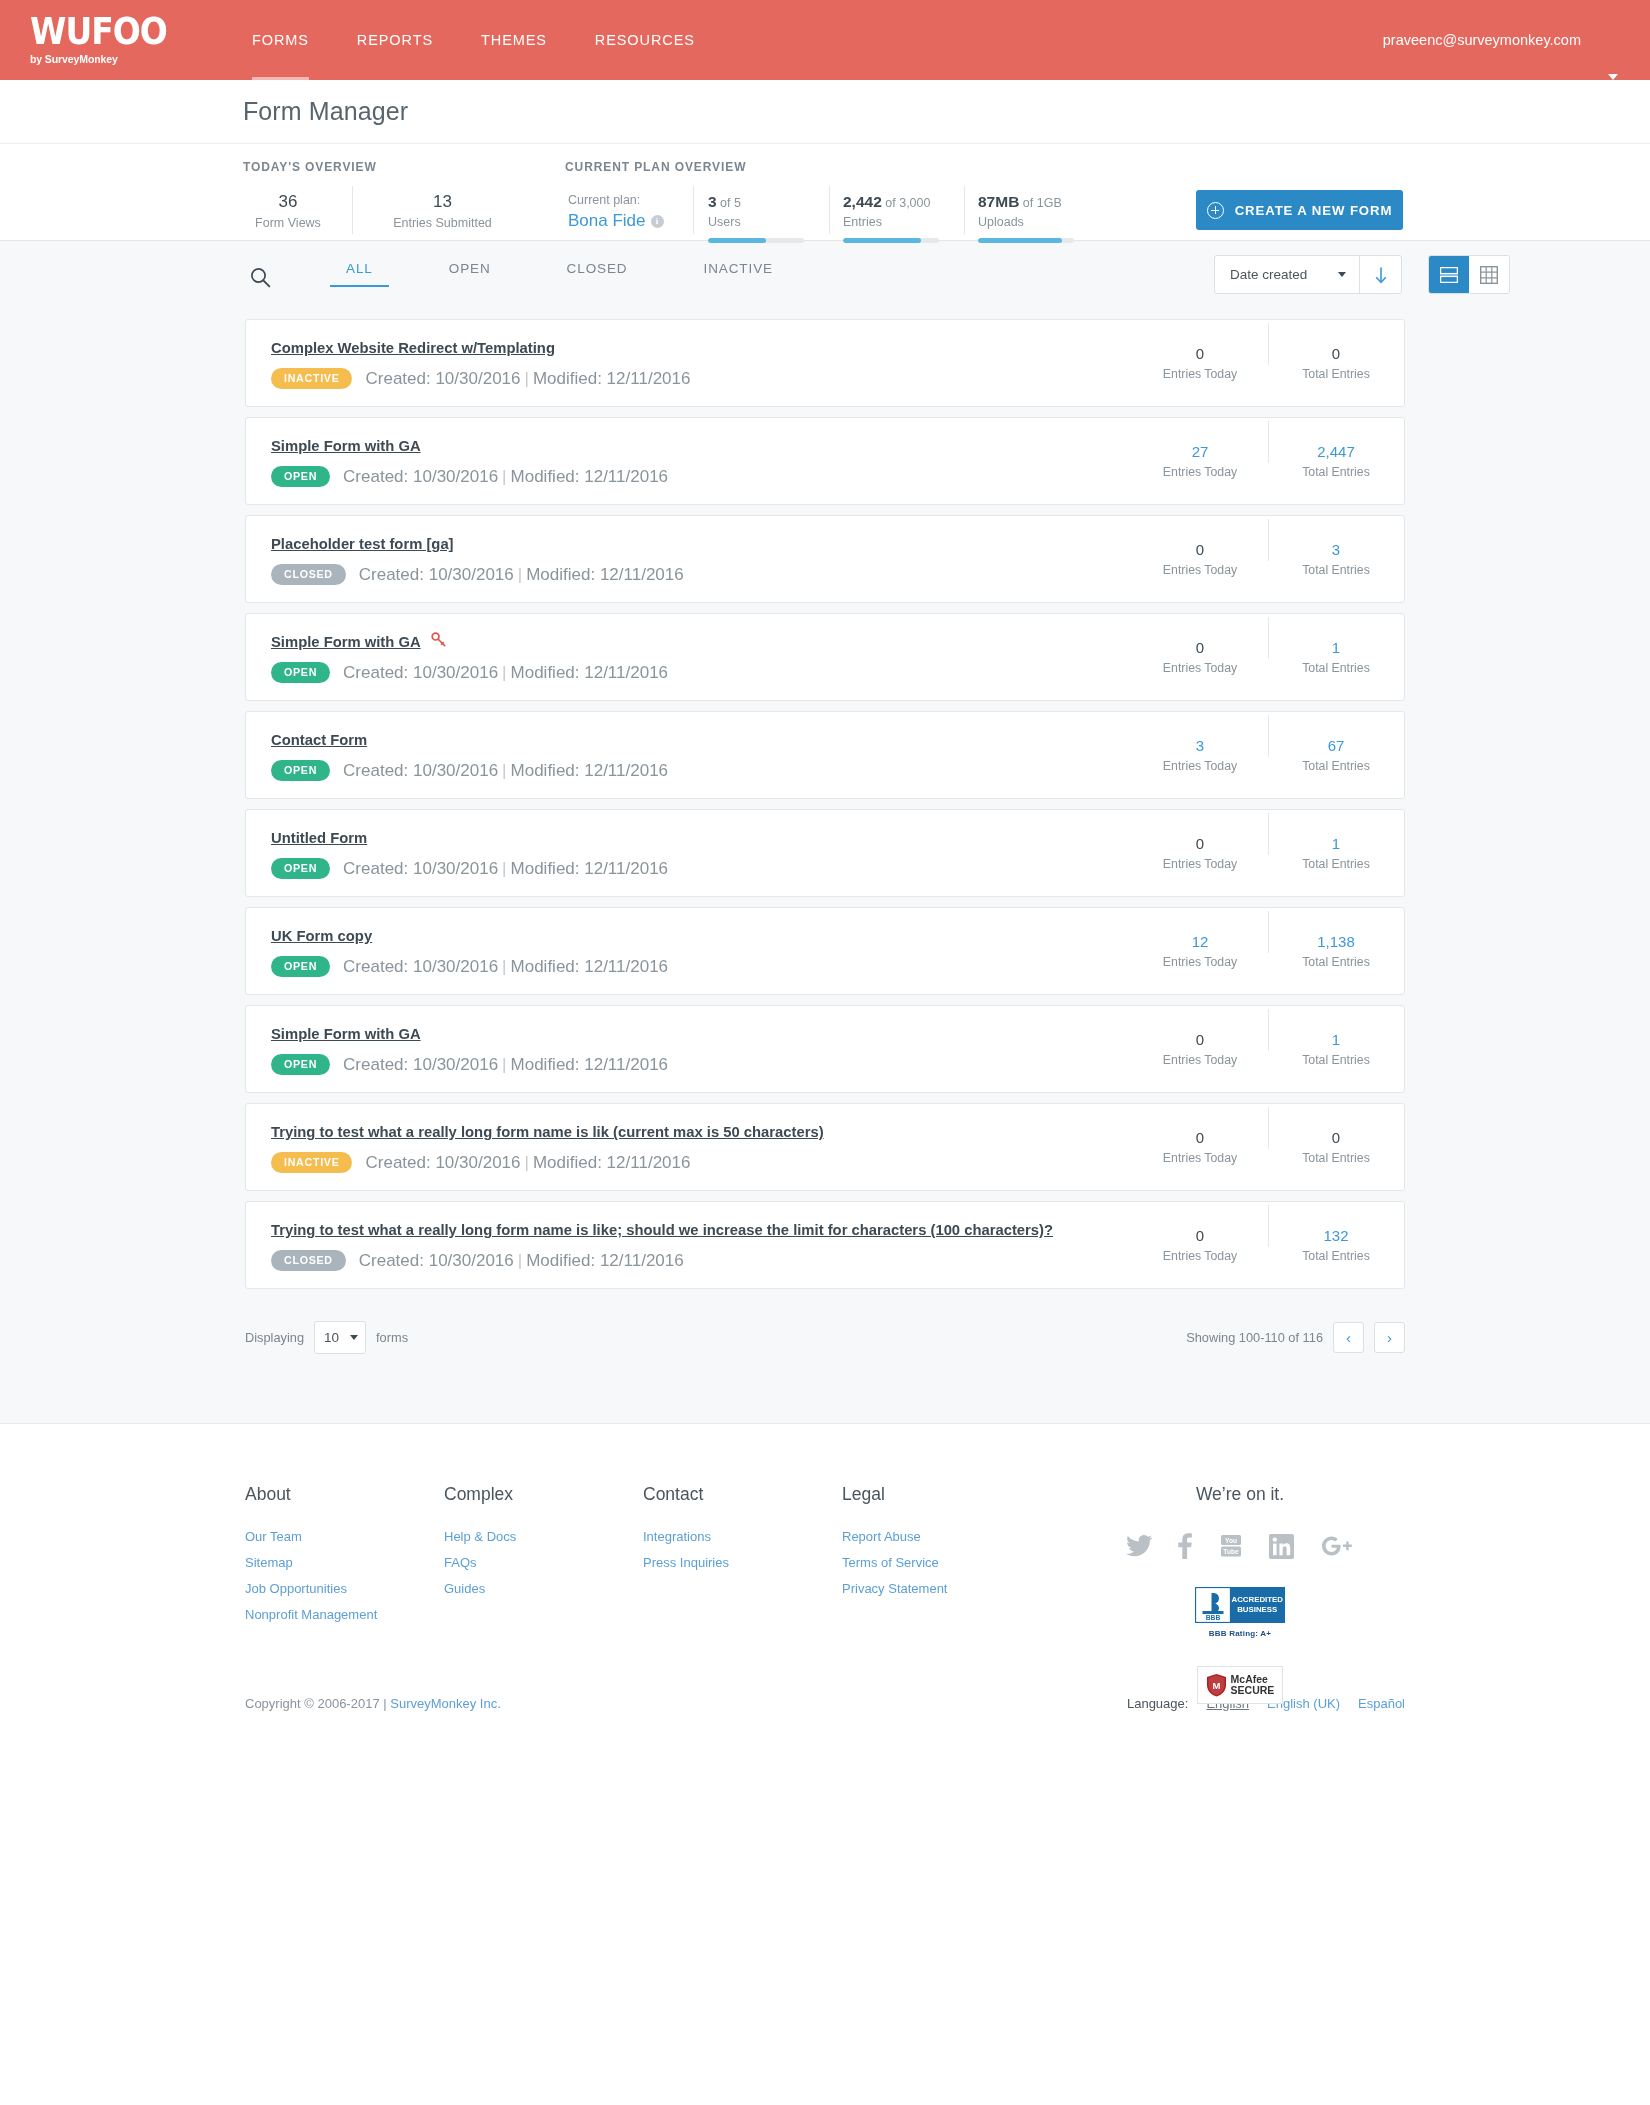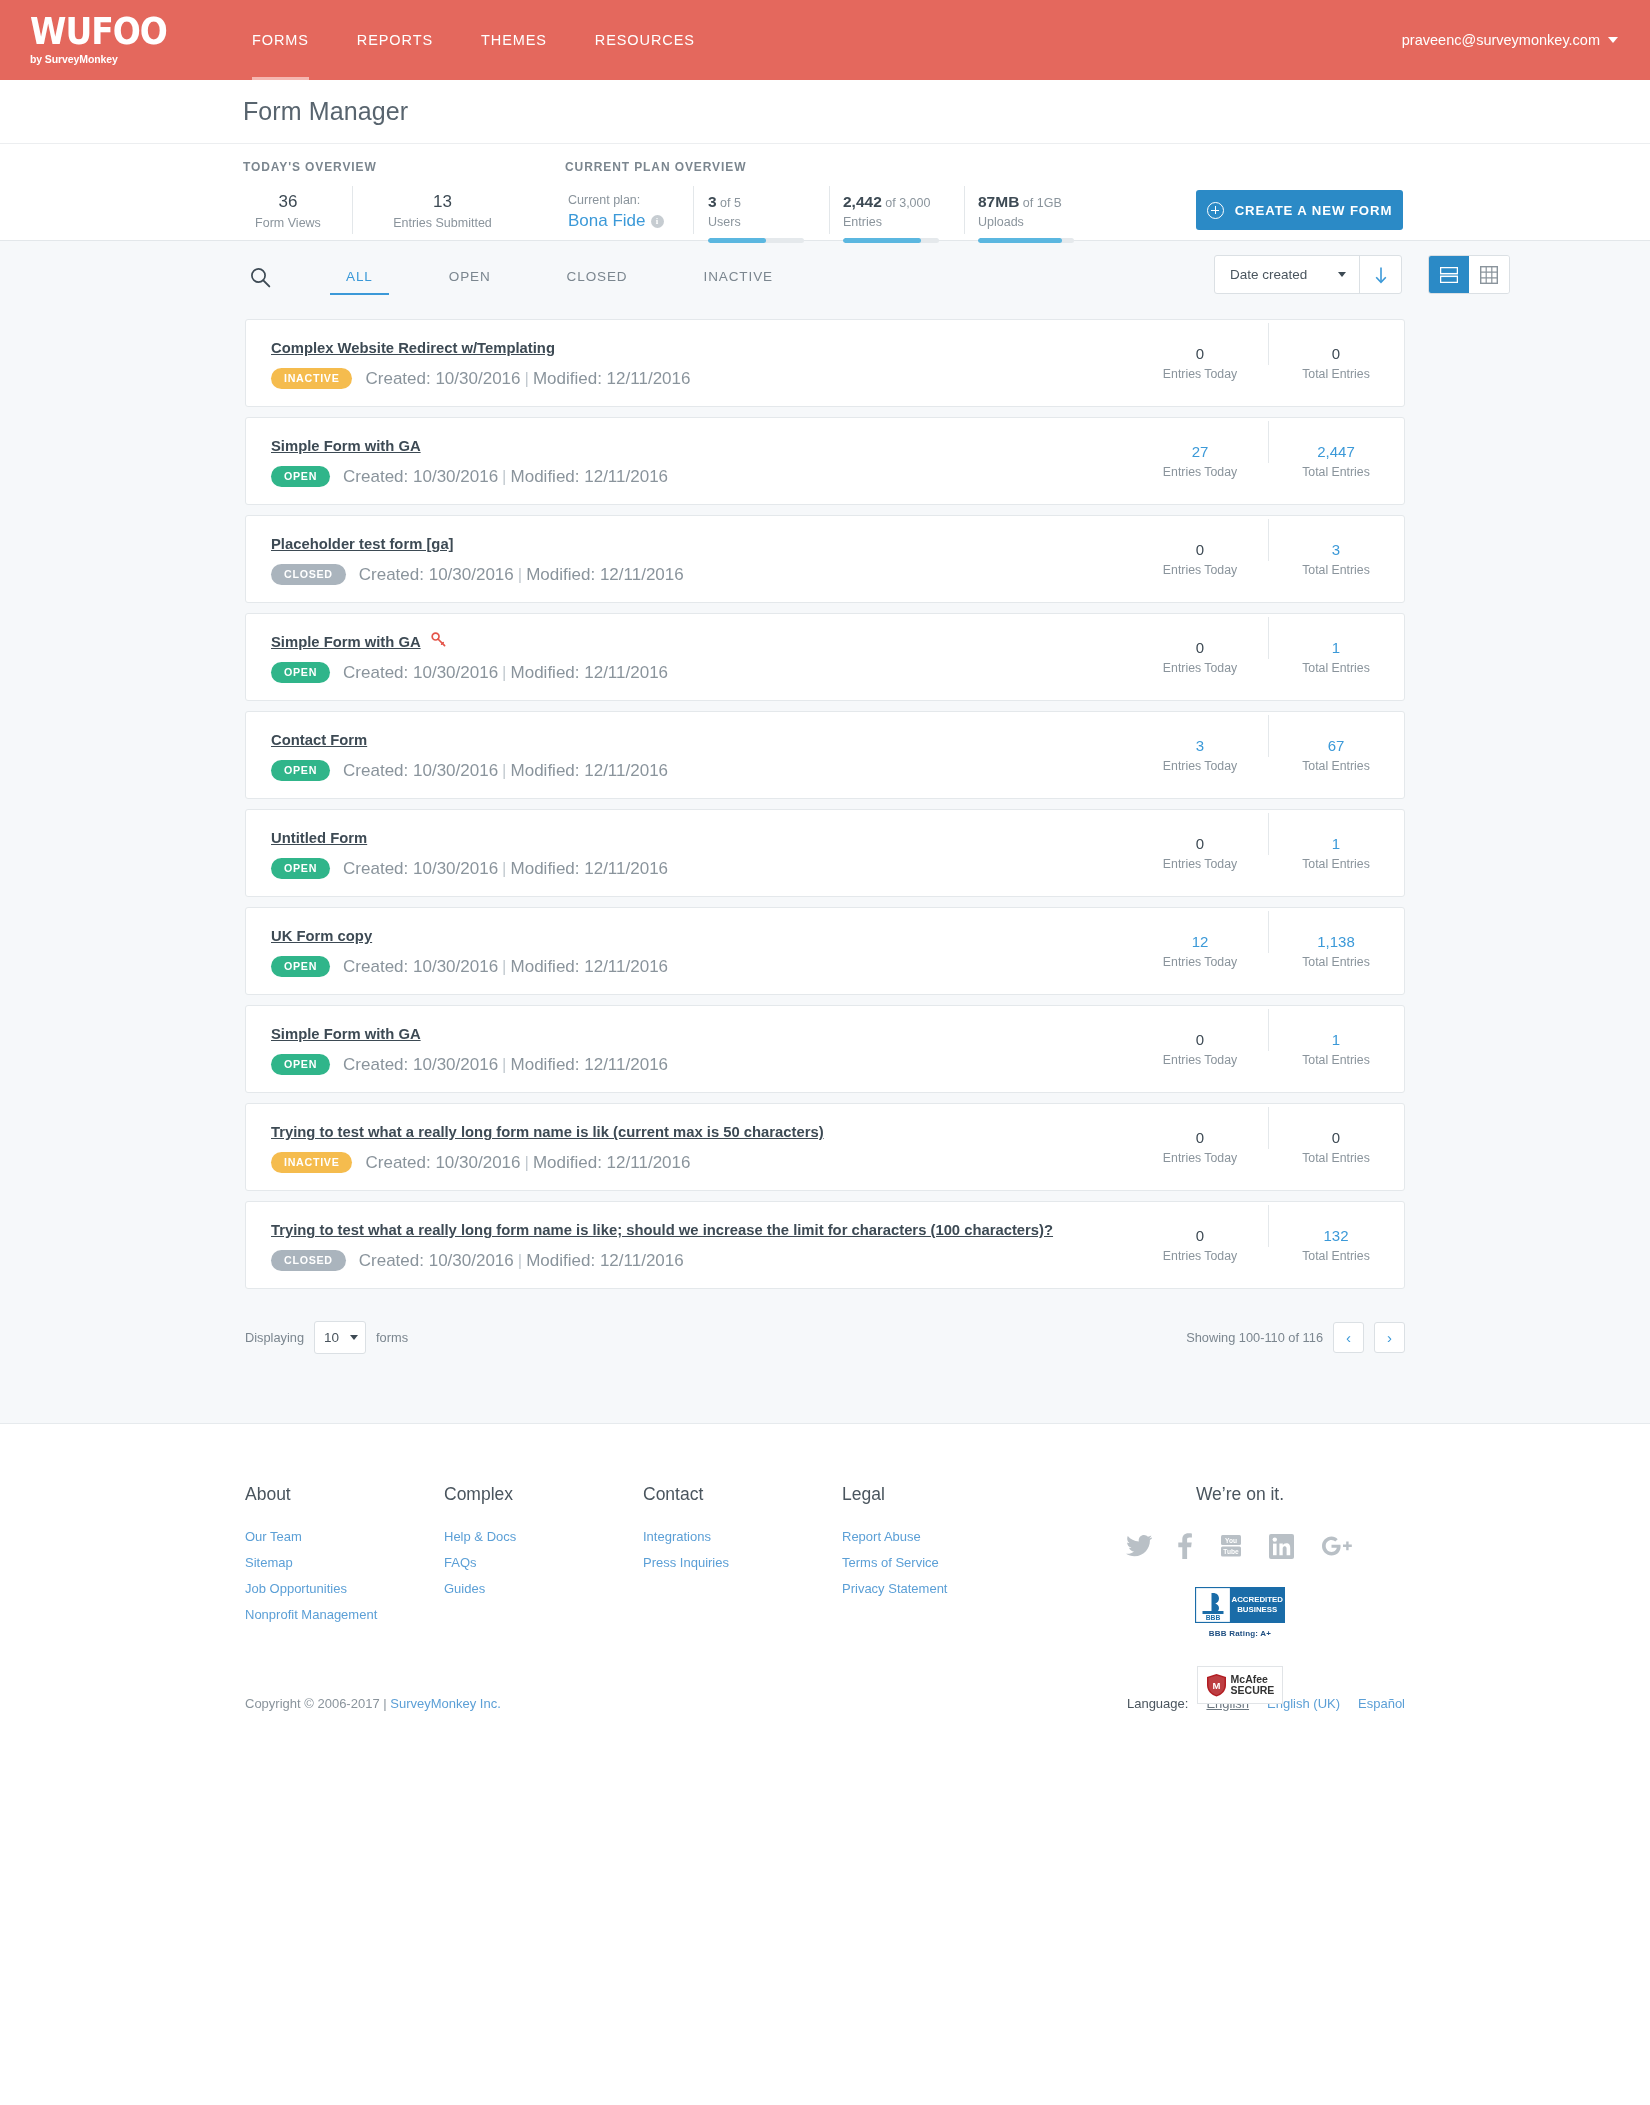--- a/index.html
+++ b/index.html
@@ -70,22 +70,22 @@
   .account {
     position: absolute;
     right: 32px;
     top: 0;
     height: 80px;
     line-height: 80px;
     color: #ffffff;
     font-size: 14.5px;
     cursor: pointer;
     display: flex;
-    align-items: center;
-    gap: 8px;
+    align-items: flex-end;
+    gap: 27px;
   }
   .caret-down {
     width: 0; height: 0;
     border-left: 5px solid transparent;
     border-right: 5px solid transparent;
     border-top: 6px solid #ffffff;
     display: inline-block;
   }
 
   
@@ -261,21 +261,20 @@
     position: absolute;
     left: 250px;
     top: 315px;
     cursor: pointer;
   }
   .tabs {
     position: absolute;
     left: 330px;
     top: 20px;
     display: flex;
-    margin-top: 8px;
   }
   .tab {
     font-size: 13.5px;
     letter-spacing: 0.9px;
     color: #7b868f;
     padding: 0 16px 11px 16px;
     cursor: pointer;
     position: relative;
     margin-right: 44px;
   }

